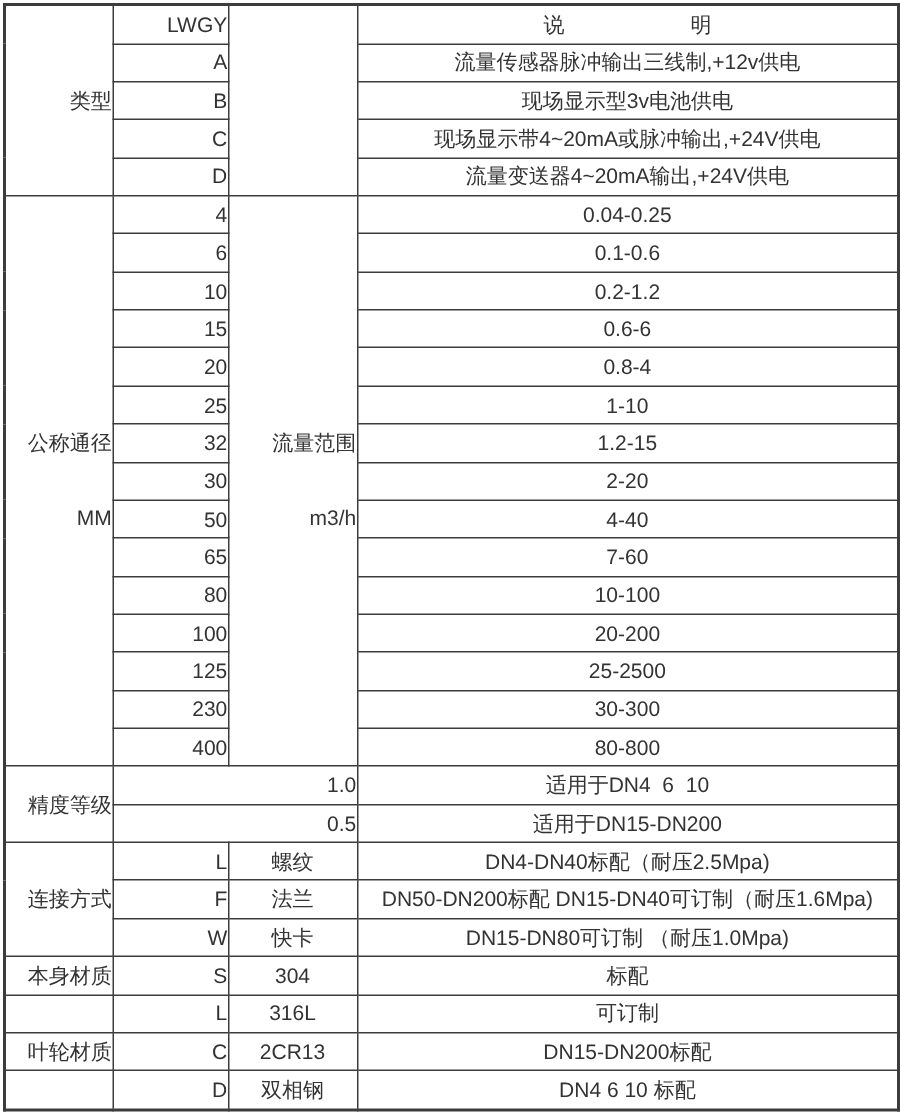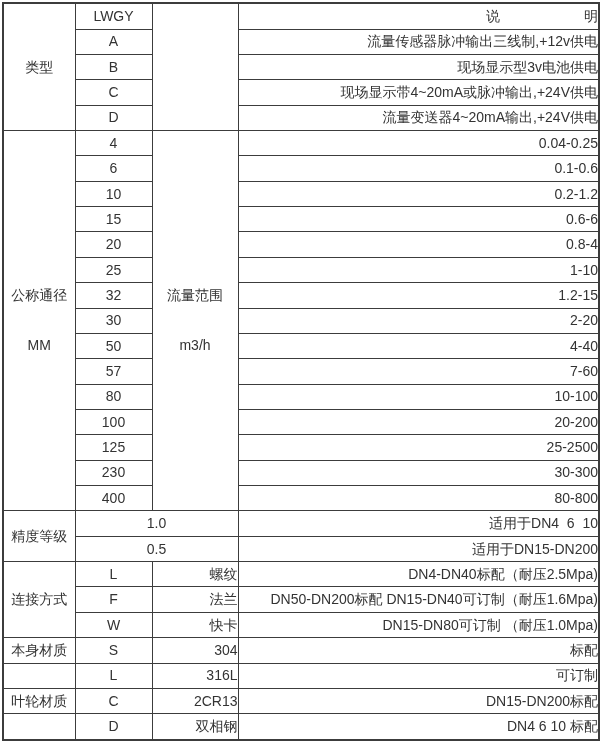--- a/index.html
+++ b/index.html
@@ -23,22 +23,22 @@
   table.spec td {
     border: 1px solid #3c3c3c;
     font-size: 14px;
     color: #333333;
     padding: 0;
     line-height: 1.2;
     vertical-align: middle;
     white-space: pre-wrap;
     overflow: hidden;
   }
-  td.c { text-align: center; }
-  td.l { text-align: right; padding-left: 5px; padding-right: 2px; }
+  td.c { text-align: right; }
+  td.l { text-align: center; padding-left: 5px; padding-right: 2px; }
 </style>
 </head>
 <body>
 
 <table class="spec">
   <colgroup>
     <col style="width:72px">
     <col style="width:77px">
     <col style="width:86px">
     <col style="width:361px">
@@ -106,21 +106,21 @@
     </tr>
     <tr>
       <td class="c">30</td>
       <td class="l">2-20</td>
     </tr>
     <tr>
       <td class="c">50</td>
       <td class="l">4-40</td>
     </tr>
     <tr>
-      <td class="c">57</td>
+      <td class="c">65</td>
       <td class="l">7-60</td>
     </tr>
     <tr>
       <td class="c">80</td>
       <td class="l">10-100</td>
     </tr>
     <tr>
       <td class="c">100</td>
       <td class="l">20-200</td>
     </tr>

